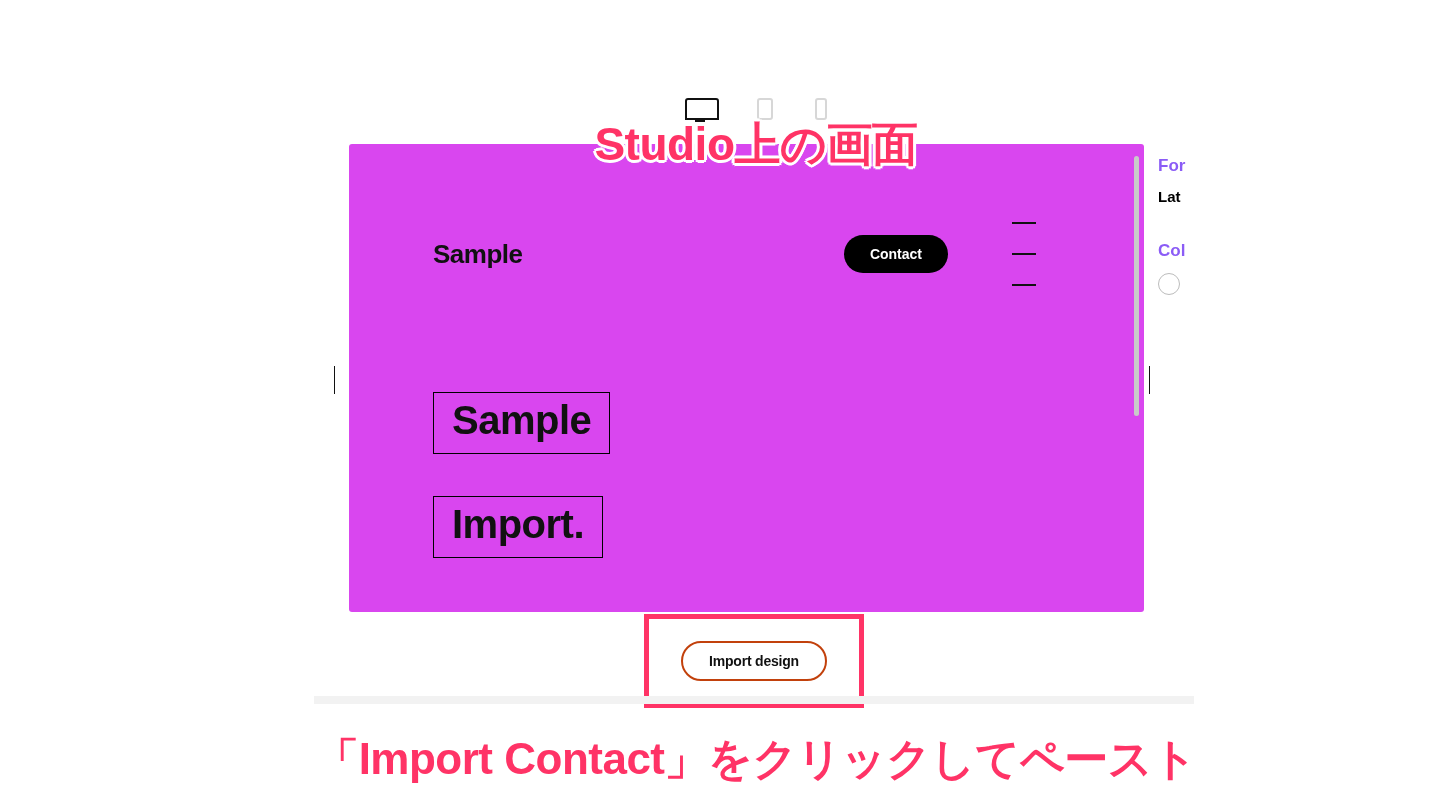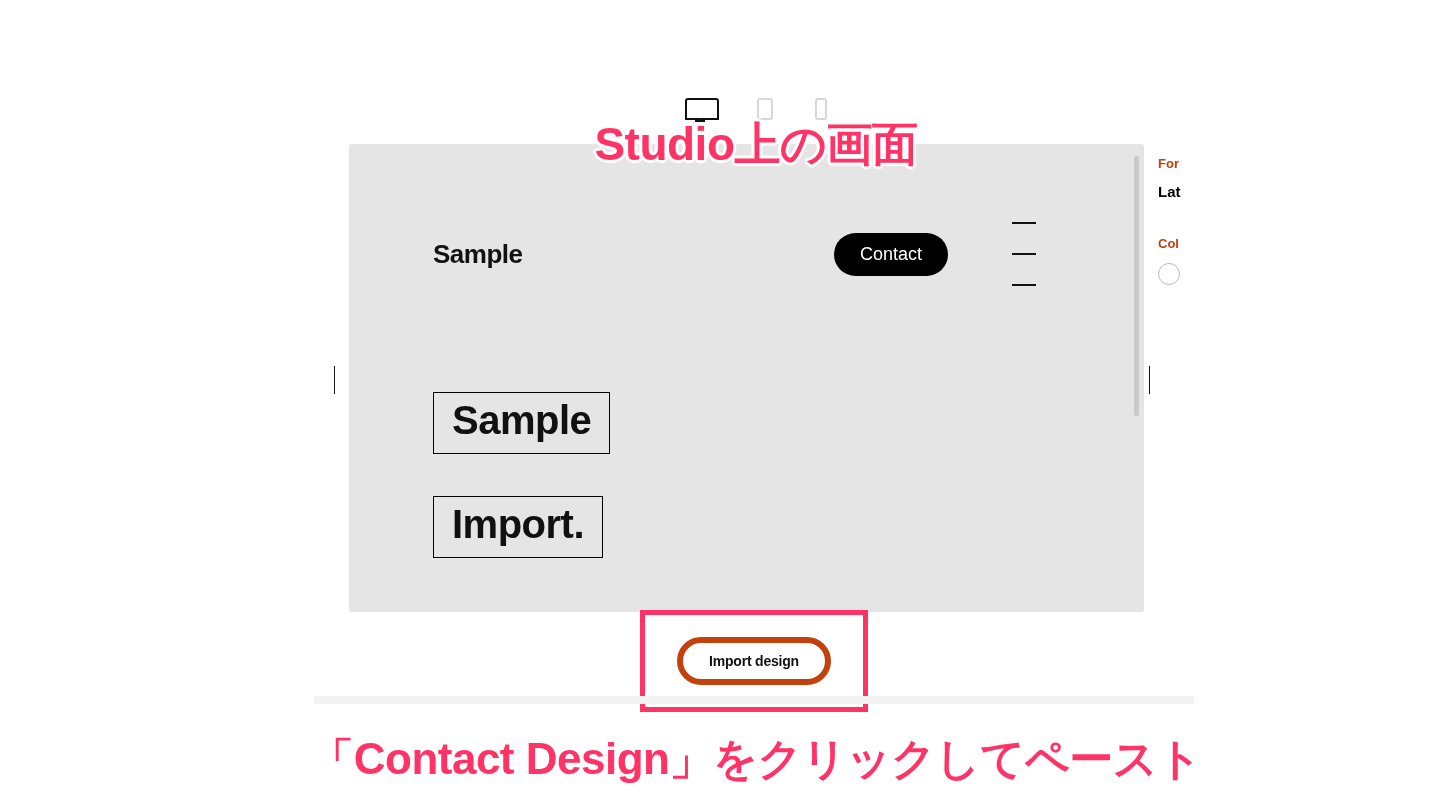--- a/index.html
+++ b/index.html
@@ -10,50 +10,50 @@
   .device-desktop { width: 30px; height: 22px; position: relative; }
   .device-desktop::before { content: ""; display: block; width: 30px; height: 18px; border: 2px solid #111; border-radius: 3px 3px 0 0; }
   .device-desktop::after { content: ""; display: block; width: 10px; height: 2px; background: #111; margin: 0 auto; }
   .device-tablet { width: 16px; height: 22px; border: 2px solid #d7d7d7; border-radius: 3px; }
   .device-mobile { width: 12px; height: 22px; border: 2px solid #d7d7d7; border-radius: 3px; }
 
   
   .annotation-top { position: absolute; top: 78px; left: 50%; transform: translateX(-50%); font-size: 46px; font-weight: 800; color: #ff3366; letter-spacing: -0.5px; white-space: nowrap; text-shadow: -2px -2px 0 #fff, 2px -2px 0 #fff, -2px 2px 0 #fff, 2px 2px 0 #fff, -3px 0 0 #fff, 3px 0 0 #fff, 0 -3px 0 #fff, 0 3px 0 #fff; z-index: 50; }
 
   
-  .canvas-wrap { position: absolute; top: 108px; left: 313px; width: 795px; height: 468px; background: #e5e5e5; border-radius: 3px; }
+  .canvas-wrap { position: absolute; top: 108px; left: 313px; width: 795px; height: 468px; background: #d946ef; border-radius: 3px; }
   .scroll-track { position: absolute; right: -7px; top: 0; width: 5px; height: 260px; background: #c9c9c9; border-radius: 3px; }
 
   
   .page-header { position: absolute; top: 30px; left: 0; right: 0; padding: 0 60px; display: flex; justify-content: space-between; align-items: center; }
   .logo { font-size: 26px; font-weight: 600; letter-spacing: -0.5px; color: #111; }
   .header-right { display: flex; align-items: center; gap: 28px; }
-  .contact-btn { background: #000; color: #fff; border: none; border-radius: 999px; padding: 11px 26px; font-size: 18px; font-weight: 400; }
+  .contact-btn { background: #000; color: #fff; border: none; border-radius: 999px; padding: 11px 26px; font-size: 14px; font-weight: 700; }
   .hamburger { display: flex; flex-direction: column; gap: 5px; cursor: pointer; }
   .hamburger span { display: block; width: 24px; height: 2px; background: #111; }
 
   
   .hero { position: absolute; top: 224px; left: 60px; display: flex; flex-direction: column; gap: 18px; align-items: flex-start; }
   .hero-word { border: 1px solid #000; padding: 4px 18px 10px 18px; font-size: 40px; font-weight: 600; letter-spacing: -0.5px; color: #111; line-height: 1.15; }
 
   
   .handle { position: absolute; width: 1px; height: 28px; background: #111; top: 330px; }
   .handle.left  { left: 298px; }
   .handle.right { left: 1113px; }
 
   
   .side-panel { position: absolute; top: 108px; right: 276px; width: 30px; font-size: 14px; color: #111; }
-  .sp-label { color: #c2410c; font-size: 13px; font-weight: 600; margin-bottom: 10px; text-align: right; }
+  .sp-label { color: #8b5cf6; font-size: 17px; font-weight: 600; margin-bottom: 10px; text-align: right; }
   .sp-value { color: #000; font-size: 15px; font-weight: 600; margin-bottom: 36px; text-align: center; }
   .color-swatch { width: 22px; height: 22px; border: 1px solid #bcbcbc; border-radius: 50%; background: #fff; }
 
   
   .import-row { position: absolute; top: 595px; left: 278px; width: 880px; height: 60px; background: #fff; display: flex; align-items: center; justify-content: center; }
   .import-highlight { border: 5px solid #ff3366; padding: 10px 20px; display: inline-flex; }
-  .import-btn { border: 6px solid #c2410c; background: #fff; border-radius: 999px; padding: 10px 26px; font-size: 14px; font-weight: 700; color: #111; letter-spacing: -0.2px; }
+  .import-btn { border: 2px solid #c2410c; background: #fff; border-radius: 999px; padding: 10px 26px; font-size: 14px; font-weight: 700; color: #111; letter-spacing: -0.2px; }
 
   
   .divider { position: absolute; top: 660px; left: 278px; width: 880px; height: 8px; background: #f2f2f2; }
 
   
   .annotation-bottom { position: absolute; top: 694px; left: 50%; transform: translateX(-50%); font-size: 44px; font-weight: 800; color: #ff3366; letter-spacing: -0.5px; white-space: nowrap; text-shadow: -2px -2px 0 #fff, 2px -2px 0 #fff, -2px 2px 0 #fff, 2px 2px 0 #fff, -3px 0 0 #fff, 3px 0 0 #fff, 0 -3px 0 #fff, 0 3px 0 #fff; }
 </style>
 </head>
 <body>
 
@@ -94,13 +94,13 @@
   <div class="color-swatch" title="#ffffff"></div>
 </div>
 
 <div class="import-row">
   <div class="import-highlight">
     <button class="import-btn">Import design</button>
   </div>
 </div>
 <div class="divider"></div>
 
-<div class="annotation-bottom">「Contact Design」をクリックしてペースト</div>
+<div class="annotation-bottom">「Import Contact」をクリックしてペースト</div>
 
 </body></html>

